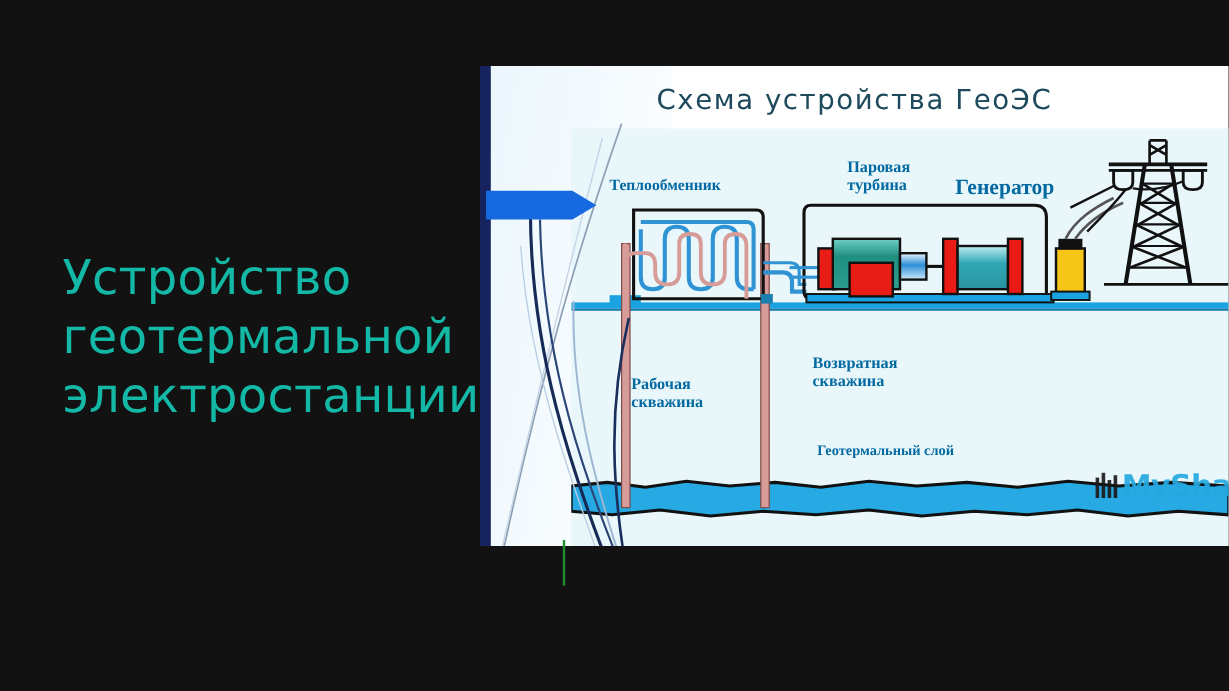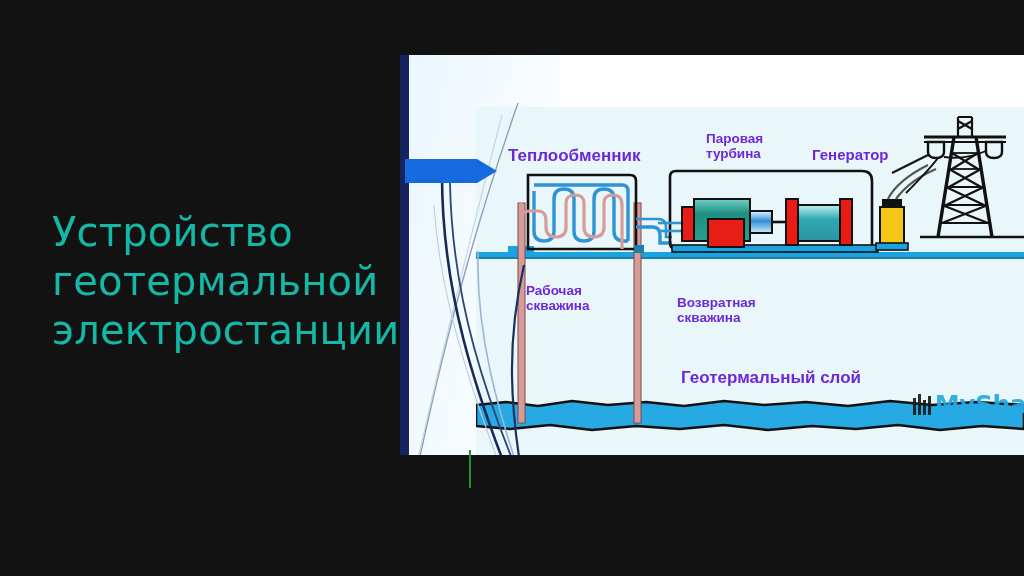--- a/index.html
+++ b/index.html
@@ -53,30 +53,30 @@
   }
 
   
   #diagram{
     position:absolute;left:76px;top:52px;width:548px;height:348px;
     background:#e9f7fb;z-index:2;overflow:hidden;
   }
   #diagram svg{display:block;}
 
   .dlabel{
-    position:absolute;color:#6d28d9;font-weight:bold;
-    font-family:Liberation Sans, sans-serif;
+    position:absolute;color:#0369a1;font-weight:bold;
+    font-family:Liberation Serif, serif;
     line-height:1.08;white-space:pre-line;z-index:8;
   }
-  #lbl-hx{left:32px;top:40px;font-size:17px;}
+  #lbl-hx{left:32px;top:40px;font-size:13px;}
   #lbl-turb{left:230px;top:25px;font-size:13.5px;}
-  #lbl-gen{left:336px;top:40px;font-size:15px;}
-  #lbl-prod{left:50px;top:177px;font-size:13.5px;}
+  #lbl-gen{left:320px;top:40px;font-size:18px;}
+  #lbl-prod{left:50px;top:206px;font-size:13.5px;}
   #lbl-ret{left:165px;top:189px;font-size:13.5px;margin-left:36px;}
-  #lbl-geo{left:205px;top:262px;font-size:17px;}
+  #lbl-geo{left:205px;top:262px;font-size:12px;}
 
   
   #wm{
     position:absolute;right:-14px;top:283px;z-index:9;
     font-family:"DejaVu Sans","Liberation Sans",sans-serif;
     font-size:25px;font-weight:bold;color:#25a9e0;opacity:.92;
     letter-spacing:-.5px;display:flex;align-items:center;gap:3px;
   }
   #wm .mark{
     width:19px;height:21px;position:relative;display:inline-block;
@@ -110,20 +110,21 @@
       <path d="M60 128 C 62 240, 92 340, 150 470" stroke="#2b4577" stroke-width="1.8" fill="none"></path>
       <path d="M88 196 C 86 276, 104 350, 146 466" stroke="#9db6d2" stroke-width="1.6" fill="none"></path>
       <path d="M134 210 C 118 280, 116 350, 140 462" stroke="#1b2f5d" stroke-width="2.2" fill="none"></path>
       <path d="M44 150 C 50 250, 86 350, 132 470" stroke="#b9cde2" stroke-width="1.1" fill="none"></path>
     </svg>
 
     <svg id="arrow" viewBox="0 0 96 30">
       <polygon points="0,3 72,3 92,15 72,27 0,27" fill="#1769e0"></polygon>
     </svg>
 
+    <div id="scheme-title">Схема устройства ГеоЭС</div>
 
     <div id="diagram">
 
       <svg width="548" height="348" viewBox="0 0 548 348">
 
         <g>
           <rect x="0" y="145" width="548" height="5" fill="#1aa3e0"></rect>
           <rect x="0" y="150" width="548" height="2" fill="#1b7fae"></rect>
           <rect x="32" y="139" width="26" height="7" fill="#1aa3e0"></rect>
         </g>

